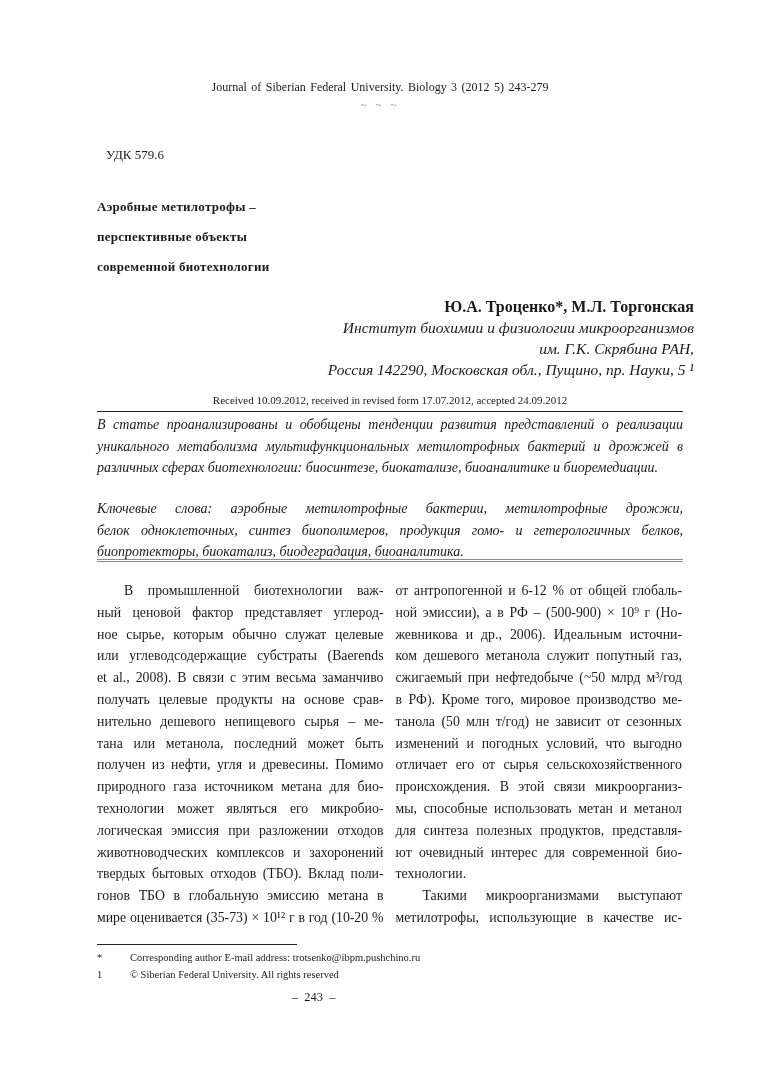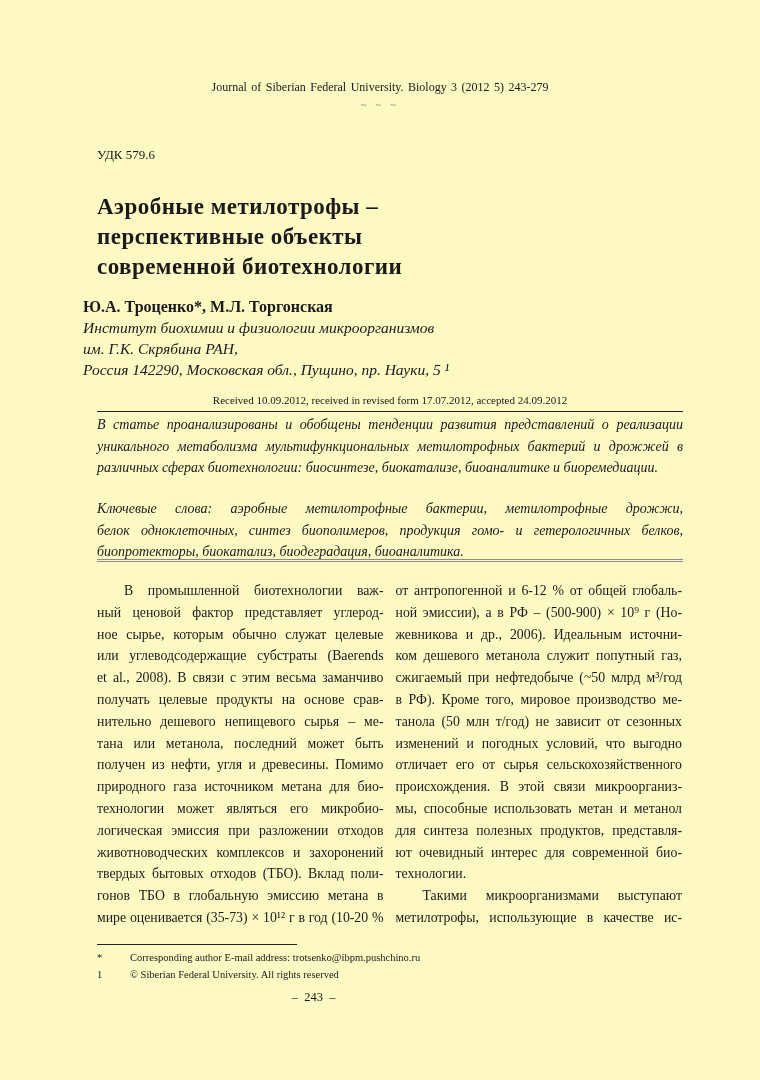--- a/index.html
+++ b/index.html
@@ -1,21 +1,21 @@
 <!DOCTYPE html>
 <html><head>
 <meta charset="utf-8">
 <style>
   html, body { margin: 0; padding: 0; background: #e8e8e8; }
   .page {
     position: relative;
     width: 760px;
     height: 1080px;
     margin: 0 auto;
-    background: #fef9c3;
+    background: #ffffff;
     font-family: "Liberation Serif", "DejaVu Serif", serif;
     color: #1a1a1a;
     overflow: hidden;
   }
   .journal-header {
     position: absolute;
     top: 80px; left: 0; width: 760px;
     text-align: center;
     font-size: 12px;
     word-spacing: 0.12em;
@@ -23,35 +23,35 @@
   .ornament {
     position: absolute;
     top: 98px; left: 0; width: 760px;
     text-align: center;
     font-size: 11px;
     color: #8a8a8a;
     letter-spacing: 3px;
   }
   .udk {
     position: absolute;
-    top: 147px; left: 97px;
+    top: 147px; left: 106px;
     font-size: 13px;
   }
   .title {
     position: absolute;
     top: 192px; left: 97px; width: 586px;
-    font-size: 23px;
+    font-size: 13px;
     font-weight: bold;
     line-height: 30px;
     letter-spacing: 0.02em;
   }
   .authors-block {
     position: absolute;
-    top: 296px; left: 83px; width: 586px;
-    text-align: left;
+    top: 296px; left: 108px; width: 586px;
+    text-align: right;
     line-height: 21px;
   }
   .author-names {
     font-size: 16px;
     font-weight: bold;
   }
   .affiliation {
     font-size: 15.5px;
     font-style: italic;
   }

